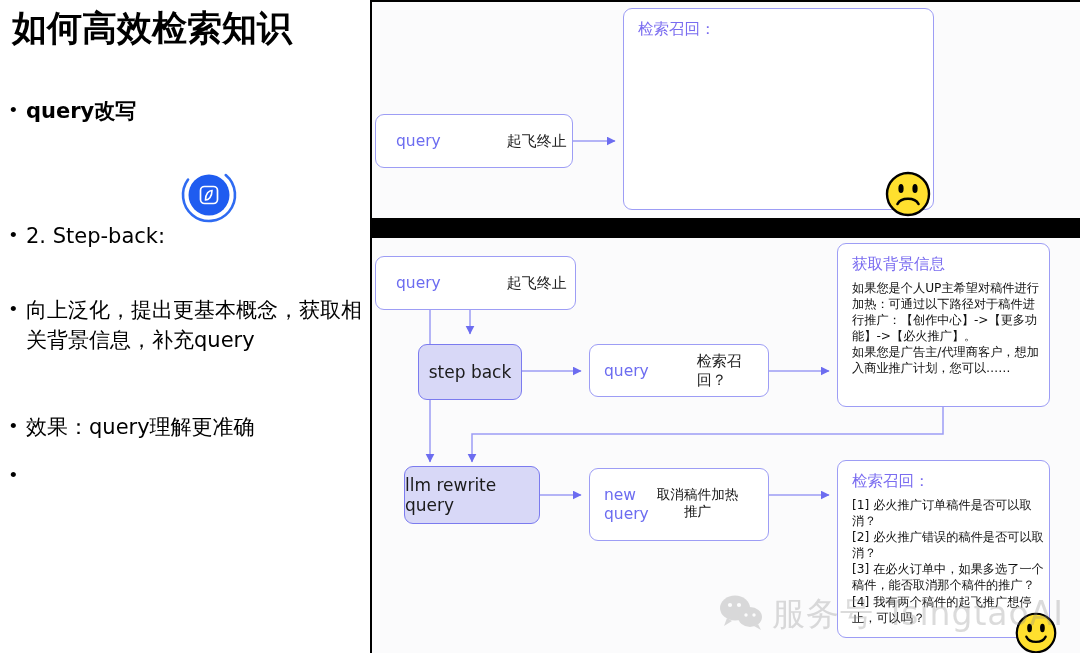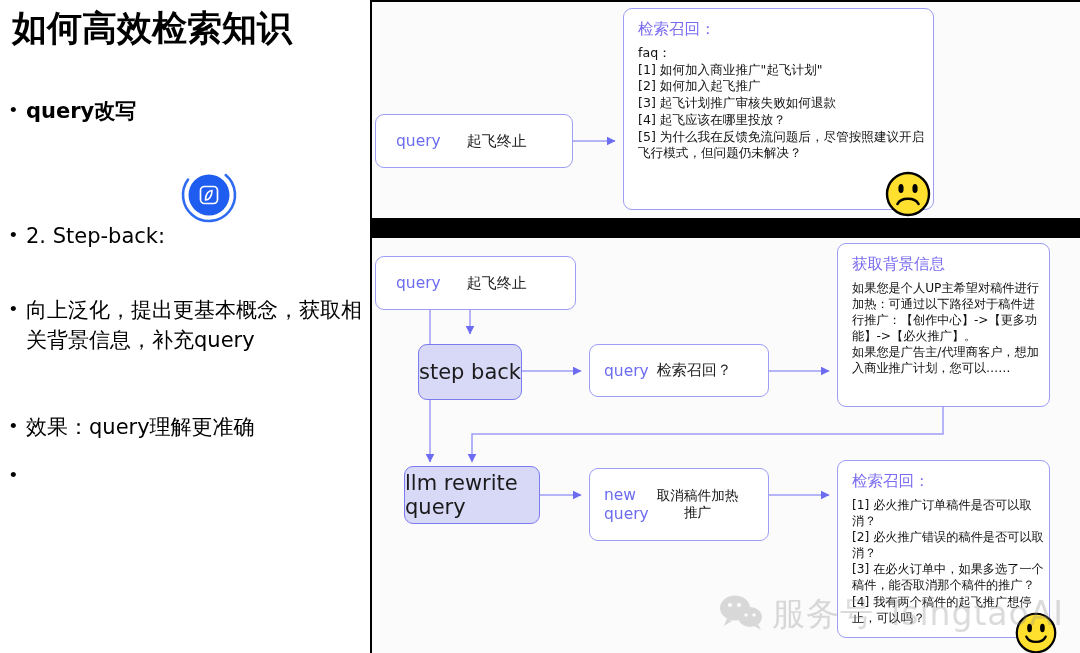--- a/index.html
+++ b/index.html
@@ -105,24 +105,25 @@
 
   .q-label {
     color: #6c6cf0;
     font-size: 15.5px;
     font-family: "DejaVu Sans", "Liberation Sans", sans-serif;
   }
   .q-value {
     color: #222222;
     font-size: 15px;
     font-family: "DejaVu Sans", "Liberation Sans", sans-serif;
+    margin-left: 40px;
   }
   .node-plain-label {
     color: #1b1b1b;
-    font-size: 21px;
+    font-size: 17px;
     font-family: "DejaVu Sans", "Liberation Sans", sans-serif;
   }
 
   .box-heading {
     color: #7a6cf0;
     font-size: 15.5px;
     font-weight: 500;
     margin-bottom: 5px;
     font-family: "DejaVu Sans", "Liberation Sans", sans-serif;
   }
@@ -182,21 +183,21 @@
     line-height: 1.22;
     text-align: left;
     margin-right: 8px;
     font-family: "DejaVu Sans", "Liberation Sans", sans-serif;
   }
   #node-new-query .nq-value {
     color: #161616;
     font-size: 13.6px;
     line-height: 1.24;
     text-align: center;
-    font-family: Liberation Sans, sans-serif;
+    font-family: Liberation Mono, monospace;
   }
 
   #box-recall-bottom {
     left: 465px; top: 222px; width: 213px; height: 178px;
   }
 
   
   .wires { position: absolute; left: 0; top: 0; pointer-events: none; }
 
   
@@ -276,26 +277,20 @@
       <path d="M201,139 L243,139" stroke="#9d9df5" stroke-width="1.5" fill="none" marker-end="url(#ah1)"></path>
     </svg>
 
     <div class="node" id="node-query-top">
       <span class="q-label">query</span>
       <span class="q-value">起飞终止</span>
     </div>
 
     <div class="node textbox" id="box-recall-top">
       <div class="box-heading">检索召回：</div>
-      <div class="box-body">faq：
-[1] 如何加入商业推广"起飞计划"
-[2] 如何加入起飞推广
-[3] 起飞计划推广审核失败如何退款
-[4] 起飞应该在哪里投放？
-[5] 为什么我在反馈免流问题后，尽管按照建议开启飞行模式，但问题仍未解决？</div>
     </div>
 
     <div class="face" style="left:512px; top:168px;">
       <svg width="48" height="48" viewBox="0 0 48 48" xmlns="http://www.w3.org/2000/svg">
         <circle cx="24" cy="24" r="21" fill="#ffe02e" stroke="#000000" stroke-width="2.4"></circle>
         <ellipse cx="17" cy="18.5" rx="2.6" ry="4.6" fill="#000000"></ellipse>
         <ellipse cx="31" cy="18.5" rx="2.6" ry="4.6" fill="#000000"></ellipse>
         <path d="M13.5,34 C17,27 31,27 34.5,34" fill="none" stroke="#000000" stroke-width="2.6" stroke-linecap="round"></path>
       </svg>
     </div>

